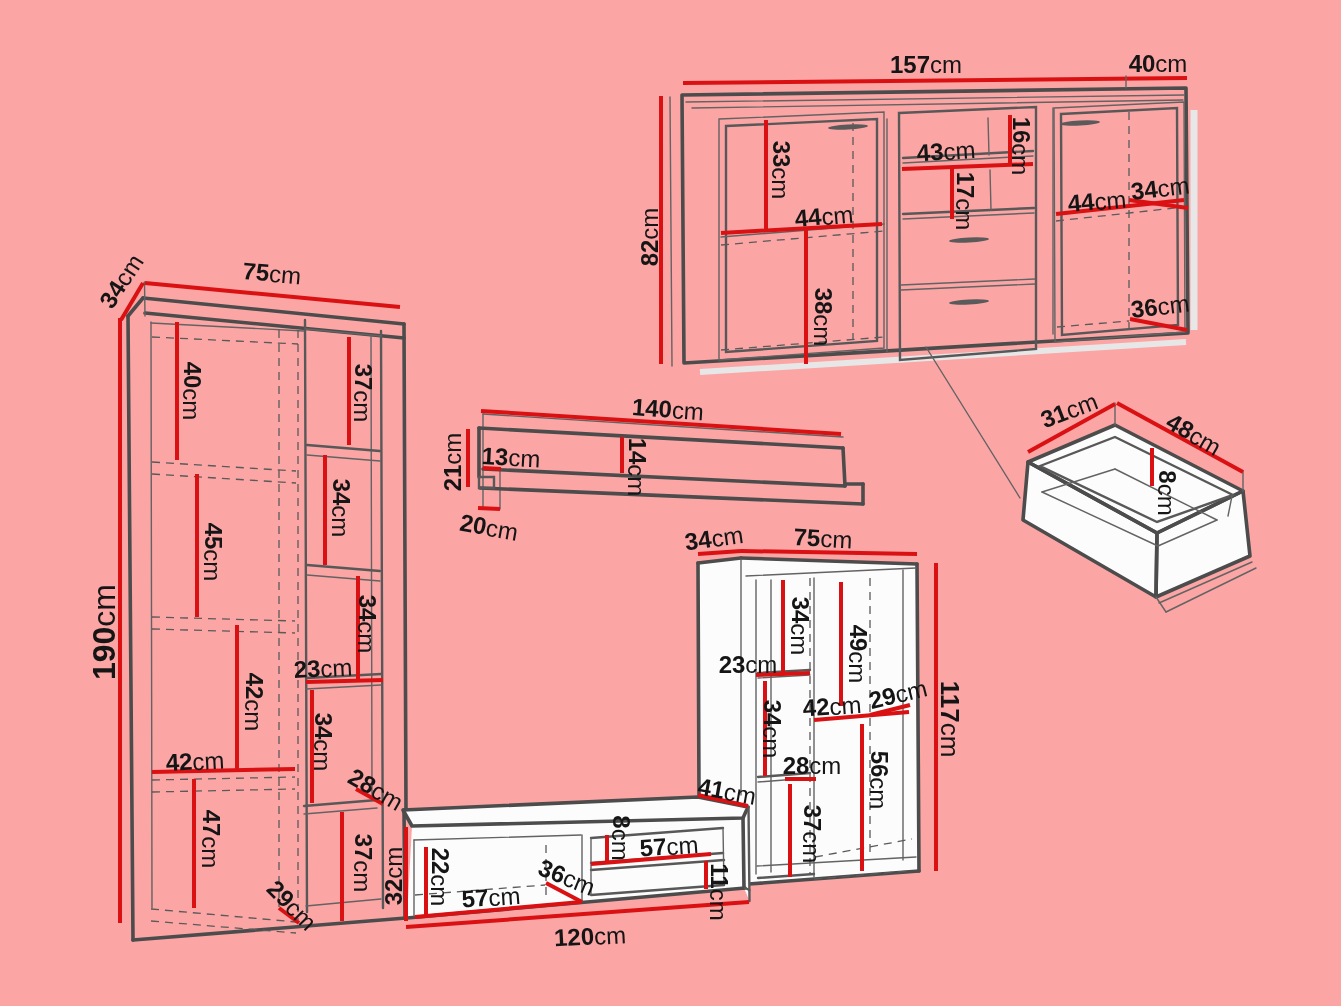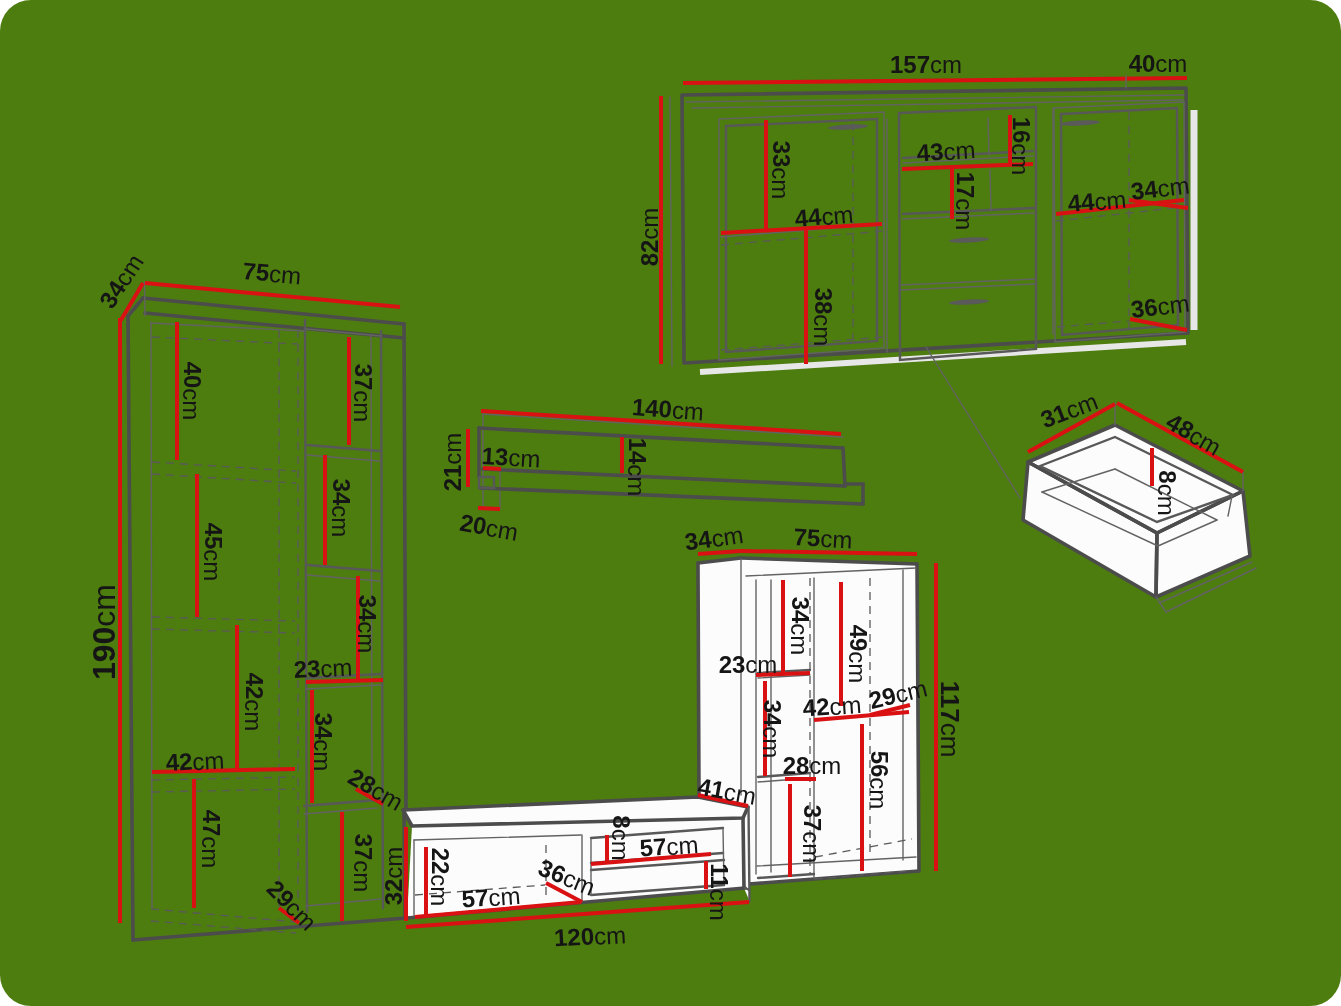--- a/index.html
+++ b/index.html
@@ -1,16 +1,16 @@
 <!DOCTYPE html>
 <html><head>
 <meta charset="utf-8">
 <style>
 html,body{margin:0;padding:0;background:#fff;}
-#wrap{width:1341px;height:1006px;position:relative;background:#4d7c0f;overflow:hidden;border-radius:31px;}
+#wrap{width:1341px;height:1006px;position:relative;background:#fca5a5;overflow:hidden;}
 svg{display:block}
 .o{stroke:#4c4c4c;stroke-width:3.6;fill:none;stroke-linecap:round;stroke-linejoin:round}
 .m{stroke:#585858;stroke-width:2.4;fill:none;stroke-linecap:round}
 .t{stroke:#636363;stroke-width:1.4;fill:none;stroke-linecap:round}
 .d{stroke:#5a5a5a;stroke-width:1.3;fill:none;stroke-dasharray:8 6}
 .r{stroke:#da1113;stroke-width:4;fill:none;stroke-linecap:butt}
 .sh{stroke:#e7e7e7;fill:none}
 text{fill:#151515;font-family:"Liberation Sans",sans-serif;font-weight:bold;font-size:24px;}
 .c{font-weight:normal;}
 .f26{font-size:26px;}

